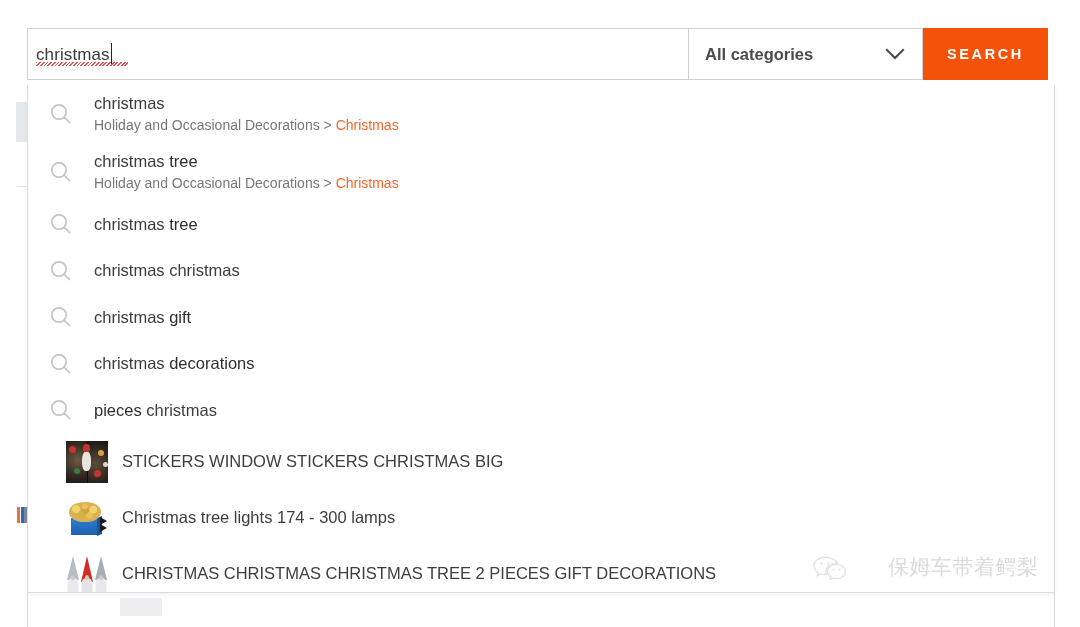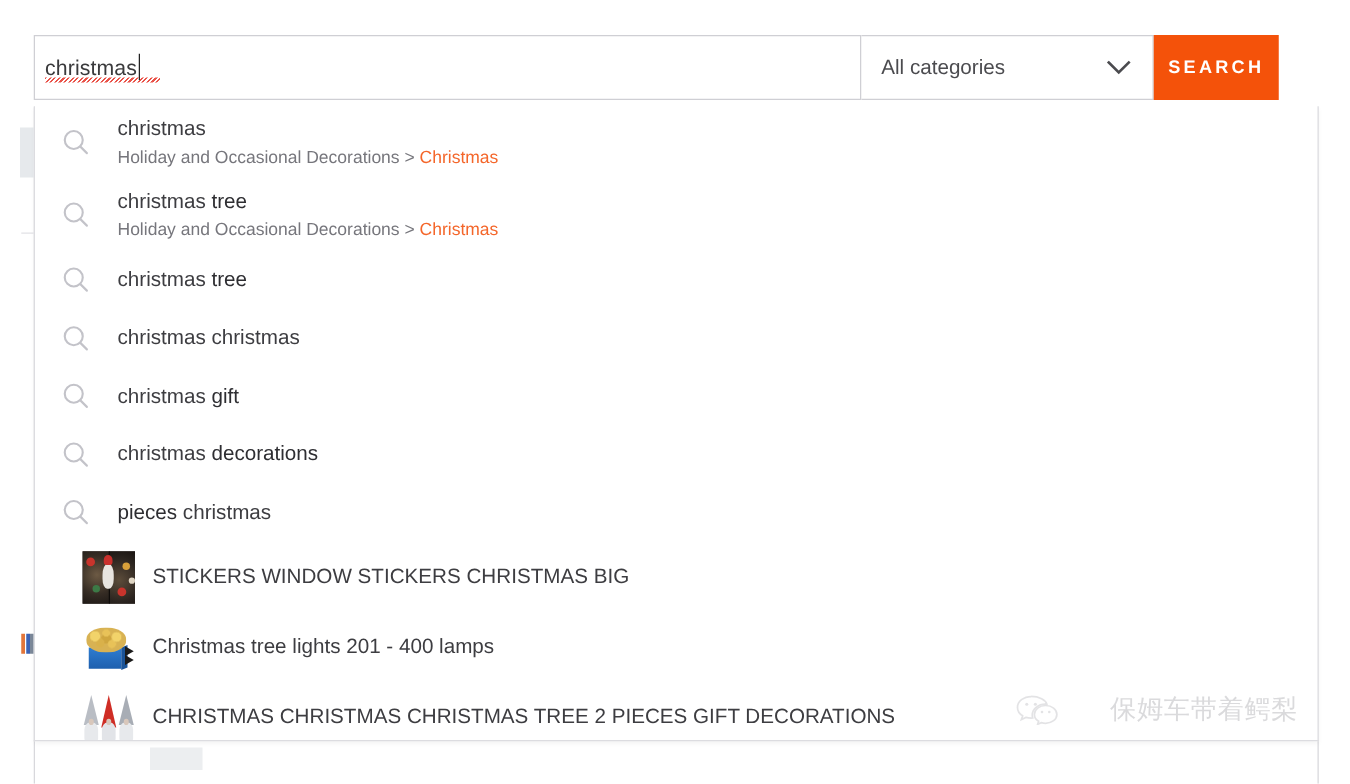--- a/index.html
+++ b/index.html
@@ -67,25 +67,25 @@
 
   .cat-select {
     width: 234px; height: 52px;
     background: #ffffff;
     border: 1px solid #cfcfd4;
     border-left: none;
     display: flex; align-items: center; justify-content: space-between;
     padding: 0 14px 0 16px;
     cursor: pointer;
   }
-  .cat-label { font-size: 16.5px; color: #4b4b4f; }
+  .cat-label { font-size: 16.5px; color: #4b4b4f; font-weight: bold; }
   .chev { width: 26px; height: 26px; display:block; }
 
   .search-btn {
-    width: 100px; height: 52px;
+    width: 125px; height: 52px;
     background: #f4520a;
     border: none;
     color: #ffffff;
     font-size: 14.5px;
     font-weight: 600;
     letter-spacing: 2.6px;
     display: flex; align-items: center; justify-content: center;
     cursor: pointer;
     font-family: "Liberation Sans", sans-serif;
   }
@@ -325,21 +325,21 @@
       <span class="prod-title">STICKERS WINDOW STICKERS CHRISTMAS BIG</span>
     </div>
 
     <div class="prod-row">
       <span class="thumb th2">
         <span class="box"></span>
         <span class="coil"></span>
         <span class="plug p1"></span>
         <span class="plug p2"></span>
       </span>
-      <span class="prod-title">Christmas tree lights 201 - 400 lamps</span>
+      <span class="prod-title">Christmas tree lights 174 - 300 lamps</span>
     </div>
 
     <div class="prod-row">
       <span class="thumb th3">
         <span class="gnome g1">
             <span class="hat"></span>
             <span class="body"></span>
             <span class="nose"></span>
           </span>
         <span class="gnome g2">

